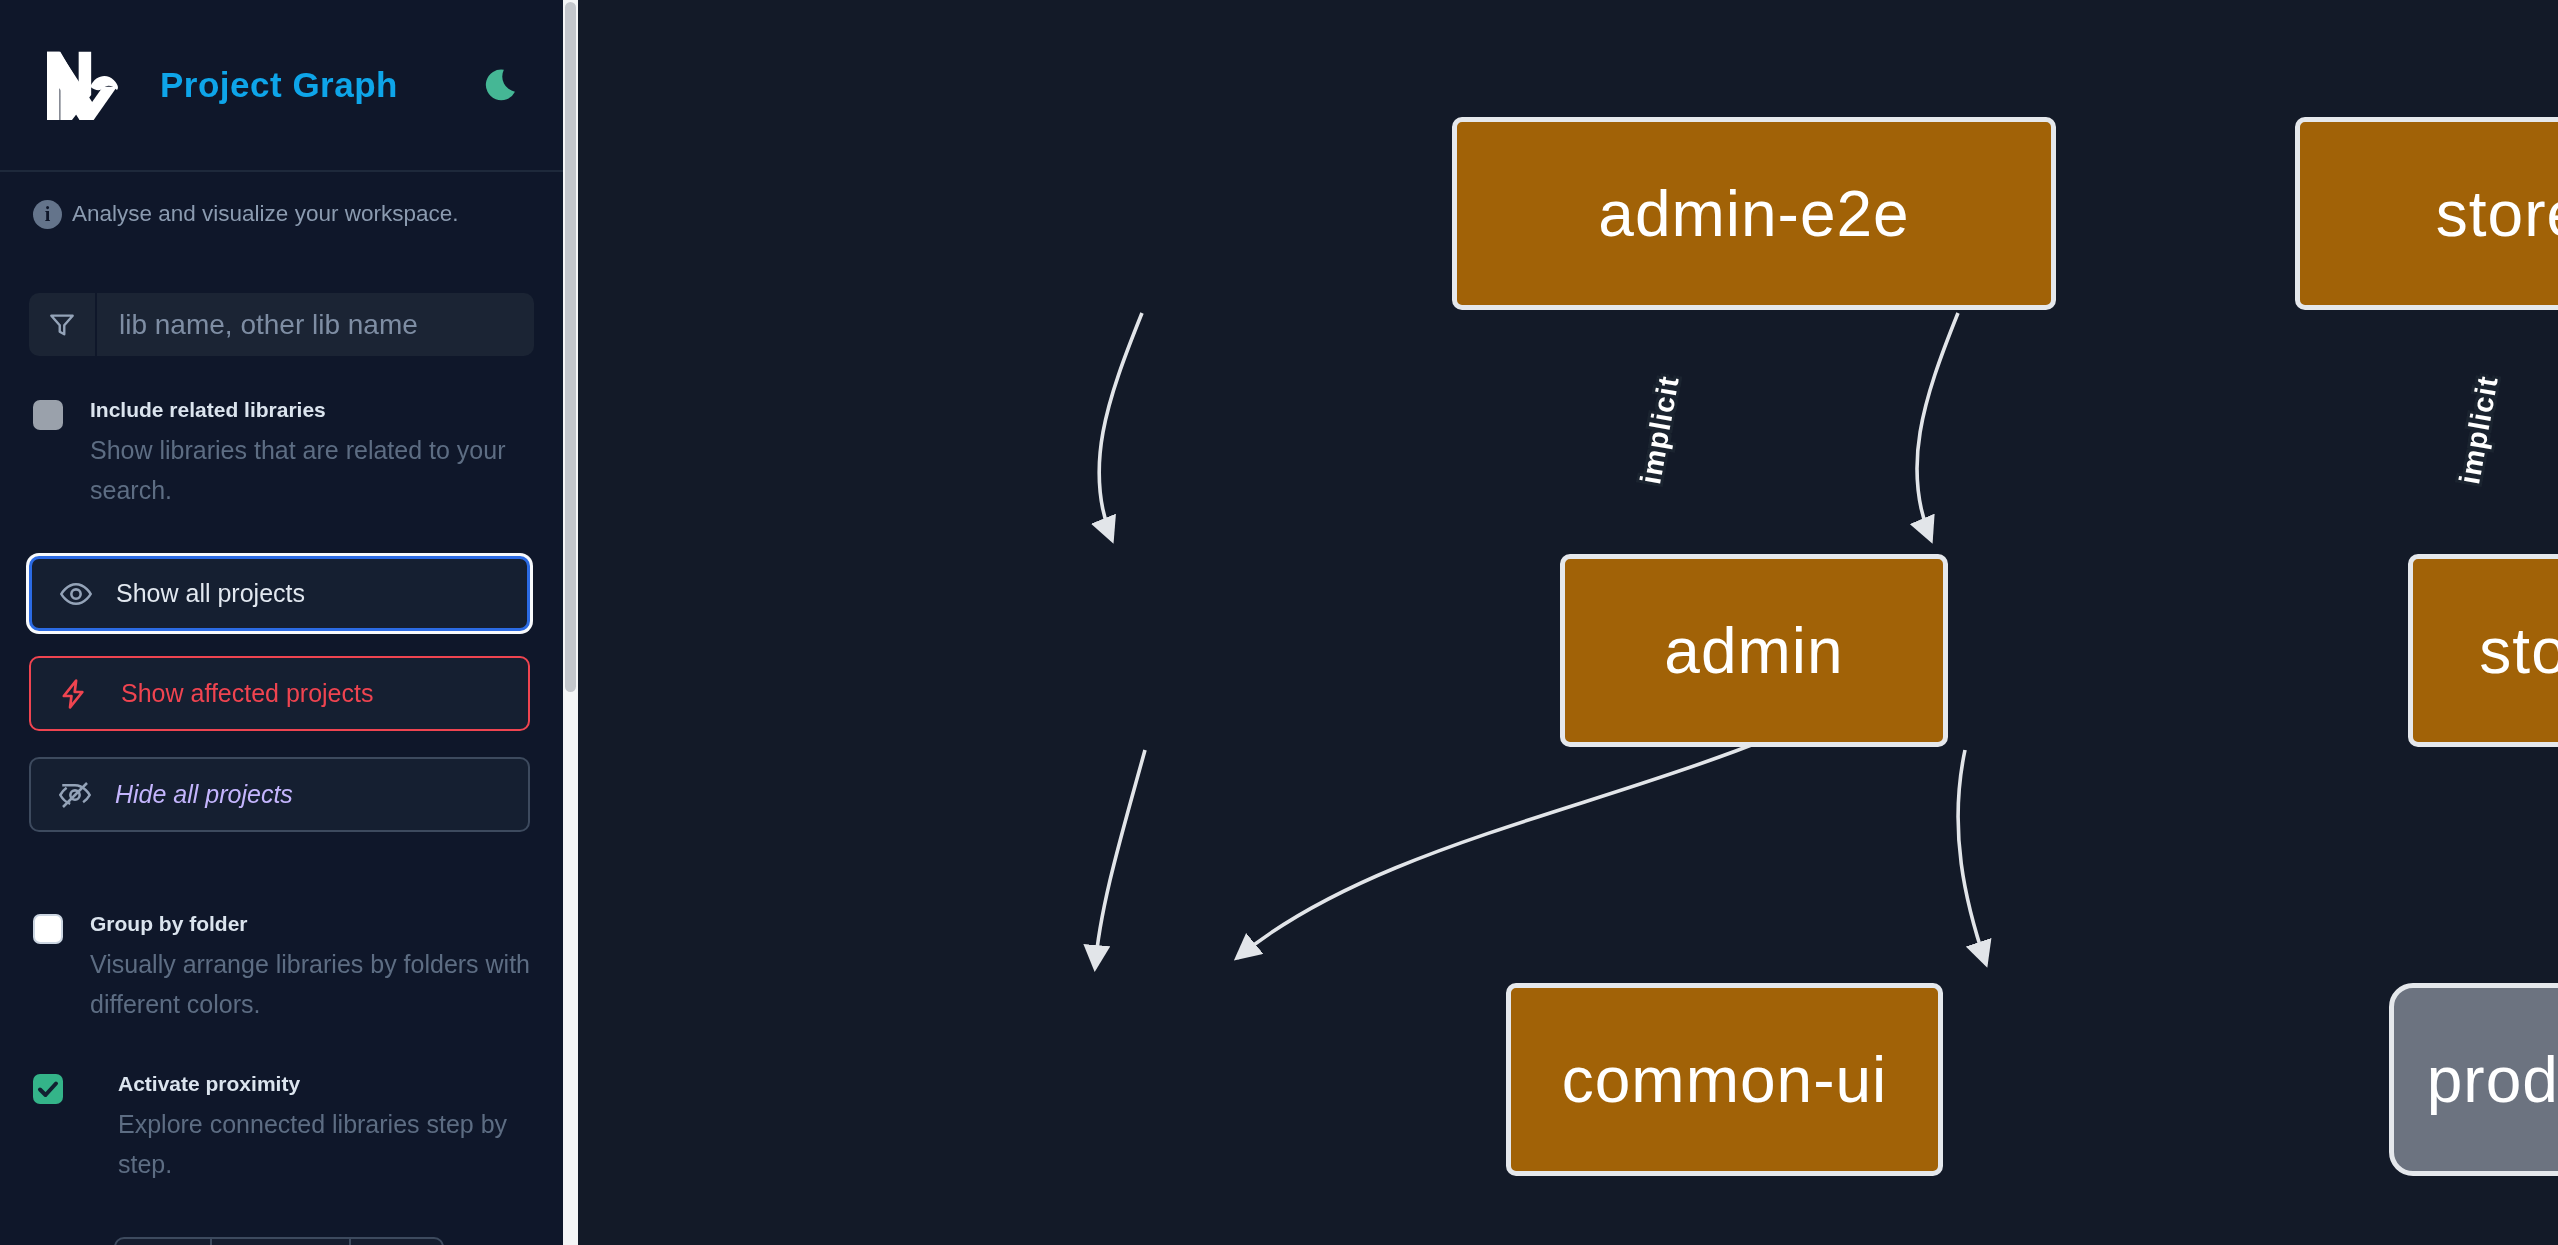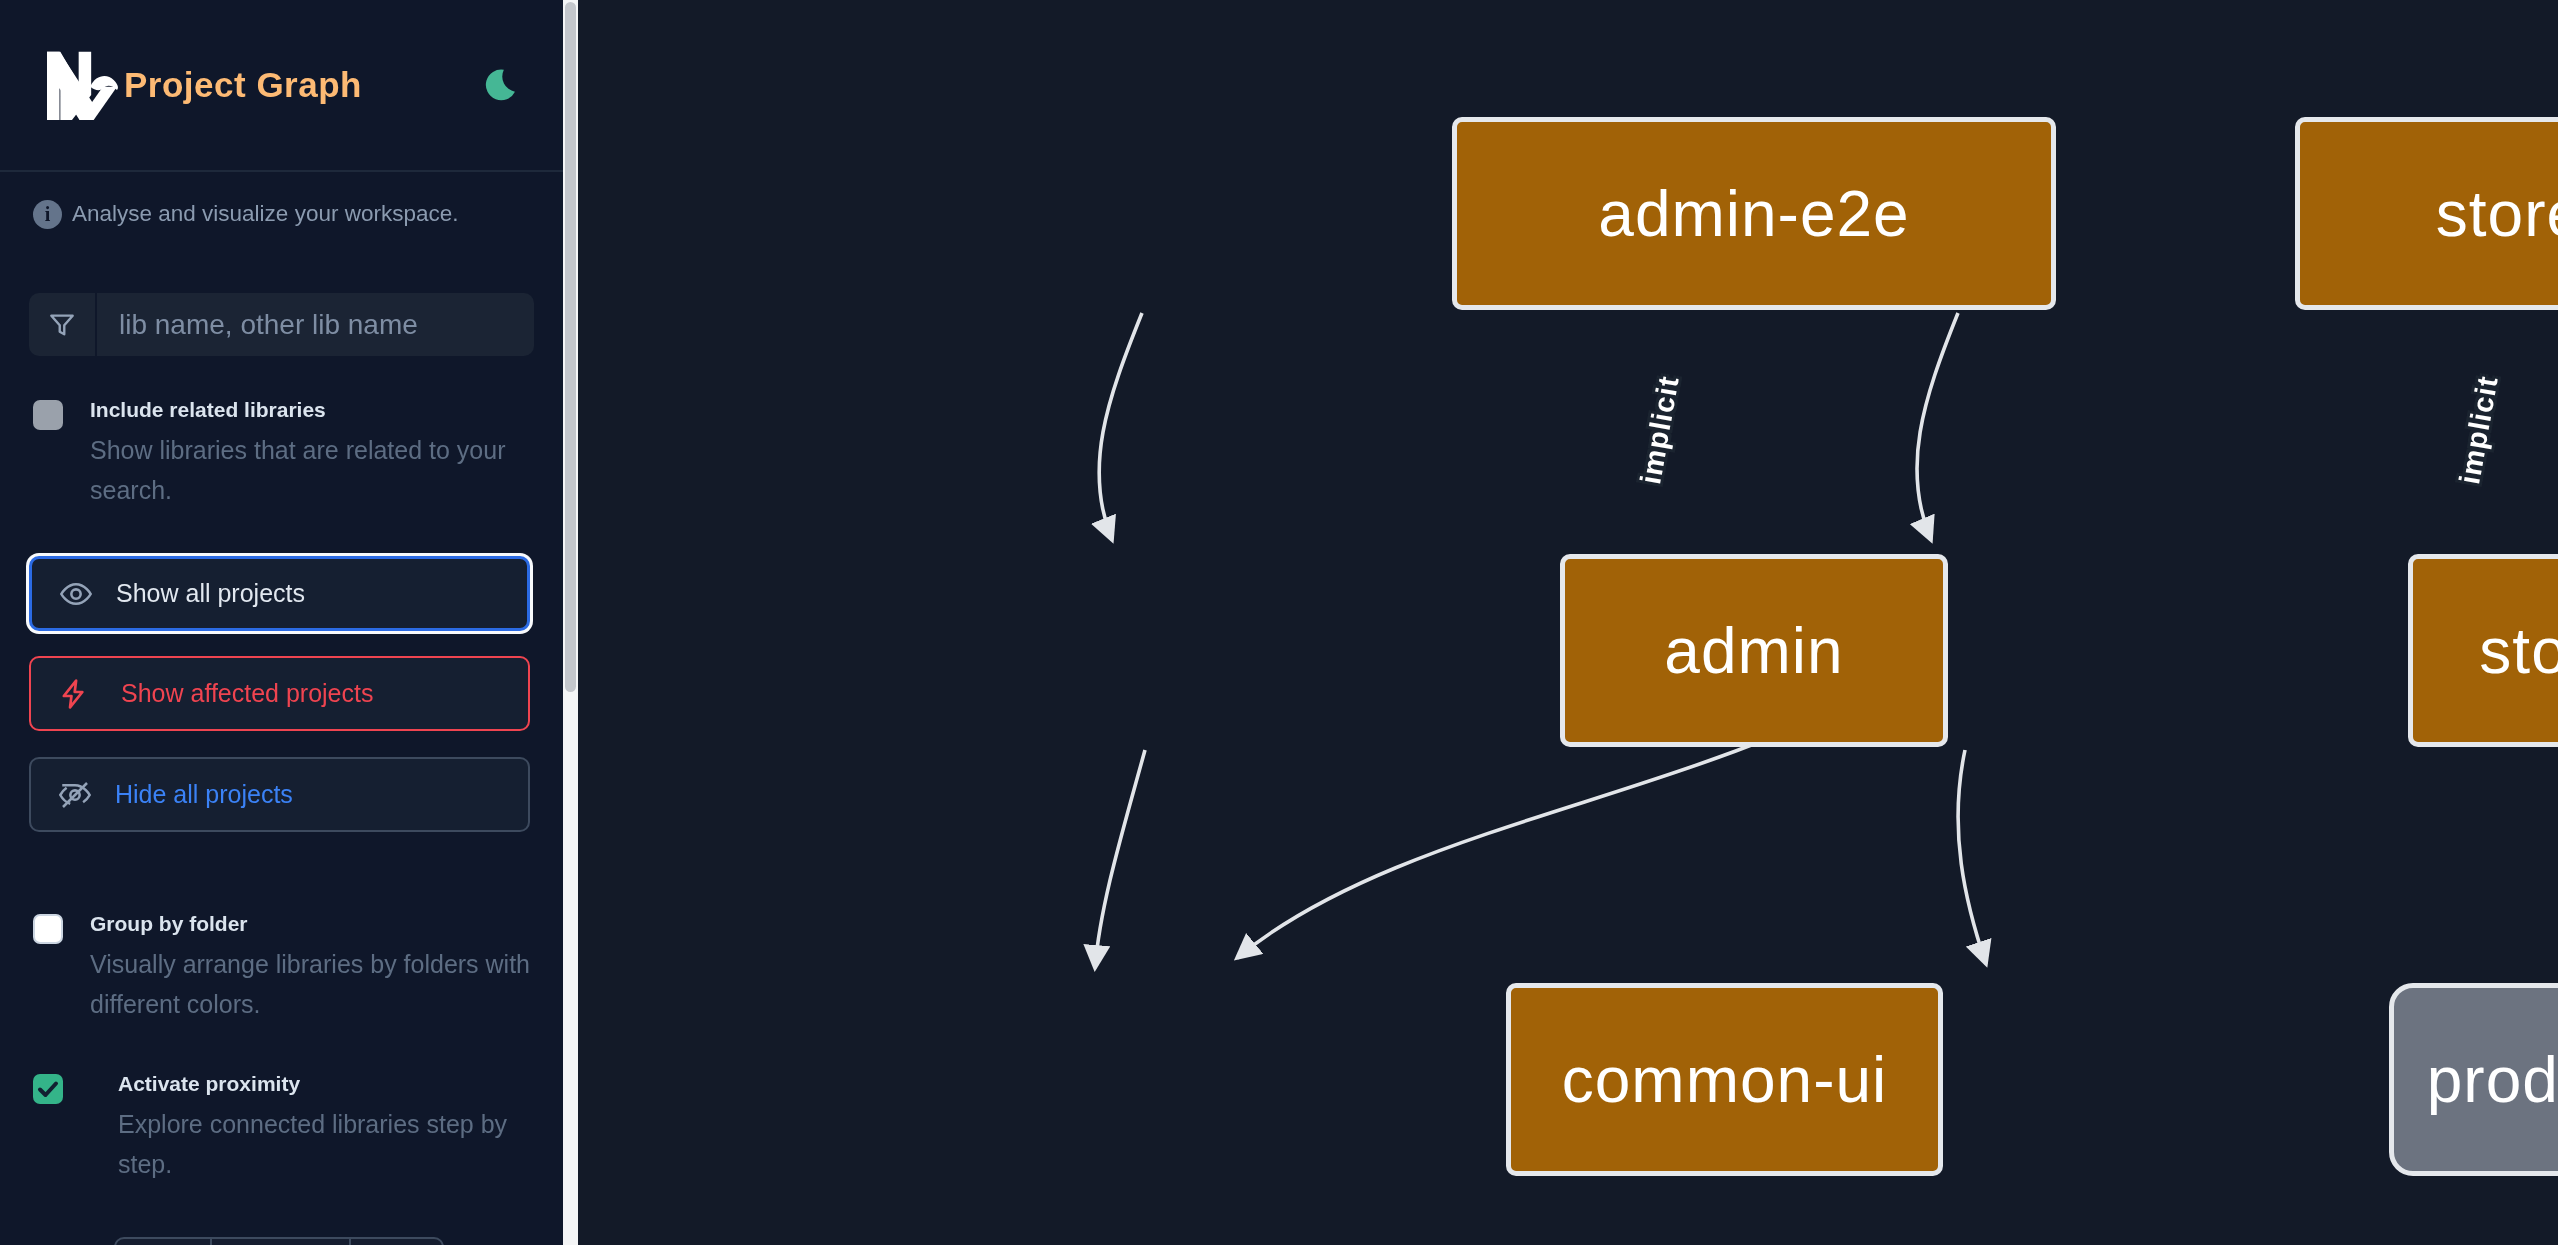--- a/index.html
+++ b/index.html
@@ -3,21 +3,21 @@
 <meta charset="utf-8">
 <style>
   html,body{margin:0;padding:0;background:#0b1220;}
   body{width:2558px;height:1245px;overflow:hidden;font-family:"Liberation Sans",sans-serif;}
   .app{display:flex;width:2558px;height:1245px;}
 
   
   .sidebar{width:563px;height:1245px;background:#0f172a;position:relative;flex:0 0 563px;overflow:hidden;}
   .sb-header{height:172px;display:flex;align-items:center;padding:0 40px;border-bottom:2px solid #1e293b;box-sizing:border-box;}
   .logo-svg{width:84px;height:80px;flex:0 0 auto;}
-  .app-title{color:#fdba74;font-size:35px;font-weight:700;letter-spacing:.5px;}
+  .app-title{color:#0ea5e9;font-size:35px;font-weight:700;margin-left:36px;letter-spacing:.5px;}
   .moon-btn{margin-left:auto;width:44px;height:44px;display:flex;align-items:center;justify-content:center;cursor:pointer;}
   .info-row{display:flex;align-items:flex-start;padding:28px 33px 0 33px;}
   .info-icon{width:29px;height:29px;border-radius:50%;background:#64748b;color:#0f172a;font-weight:700;font-size:20px;display:flex;align-items:center;justify-content:center;flex:0 0 auto;font-family:"Liberation Serif",serif;}
   .info-text{color:#8b9bb0;font-size:22.5px;margin-left:10px;margin-top:1px;}
 
   .search-wrap{margin:64px 29px 0 29px;height:63px;background:#1b2434;border-radius:10px;display:flex;align-items:stretch;overflow:hidden;}
   .search-icon-cell{width:66px;display:flex;align-items:center;justify-content:center;border-right:2px solid #0f172a;flex:0 0 auto;}
   .search-input{flex:1;background:transparent;border:none;outline:none;color:#cbd5e1;font-size:28px;padding:0 22px;font-family:"Liberation Sans",sans-serif;}
   .search-input::placeholder{color:#7e8da3;}
 
@@ -30,21 +30,21 @@
   .check-label{color:#dbe4ee;font-size:21px;font-weight:700;line-height:1.1;}
   .check-desc{color:#5d6d83;font-size:25px;line-height:1.58;margin-top:10px;max-width:440px;}
 
   .btn{margin:0 29px;width:501px;height:75px;border-radius:10px;display:flex;align-items:center;box-sizing:border-box;padding:0 26px;background:#151f31;cursor:pointer;text-align:right;}
   .btn .blabel{font-size:25px;font-weight:500;margin-left:22px;}
   .btn-all{margin-top:46px;border:3px solid #2b6ae3;box-shadow:0 0 0 3px #f8fafc;}
   .btn-all .blabel{color:#e2e8f0;}
   .btn-affected{margin-top:25px;border:2px solid #ef4450;gap:8px;}
   .btn-affected .blabel{color:#ef4450;}
   .btn-hide{margin-top:26px;border:2px solid #3d4a5e;}
-  .btn-hide .blabel{color:#3b82f6;}
+  .btn-hide .blabel{color:#c4b5fd;font-style:italic;}
 
   .stepper-sliver{position:absolute;left:114px;top:1237px;width:330px;height:40px;background:#19233394;border:2px solid #3d4a5e;border-radius:10px 10px 0 0;box-sizing:border-box;display:flex;}
   .stepper-sliver .seg{flex:0 0 auto;height:100%;box-sizing:border-box;}
   .stepper-sliver .seg+.seg{border-left:2px solid #3d4a5e;}
 
   
   .sb-scroll{width:15px;flex:0 0 15px;background:#f4f5f6;position:relative;}
   .sb-thumb{position:absolute;left:2px;top:2px;width:11px;height:690px;background:#c3c6cb;border-radius:6px;}
 
   

